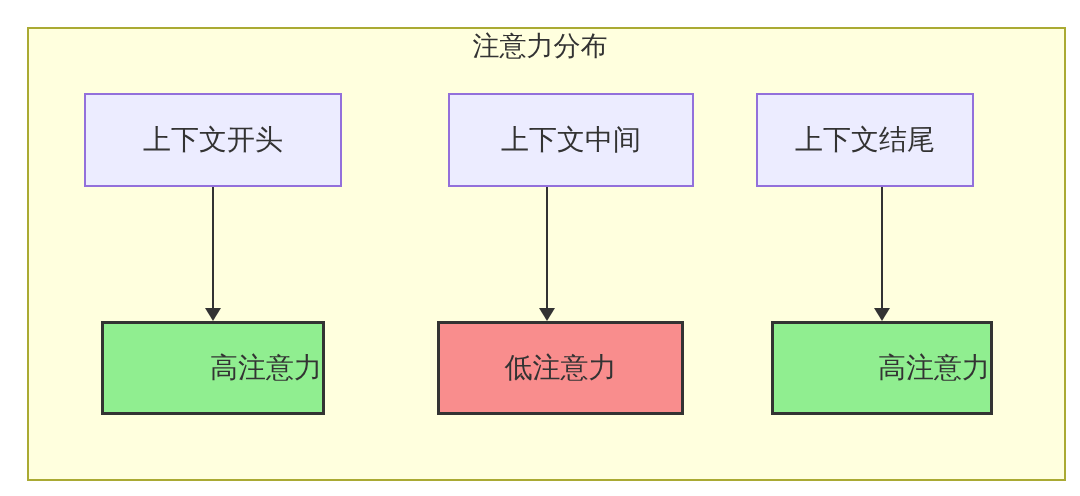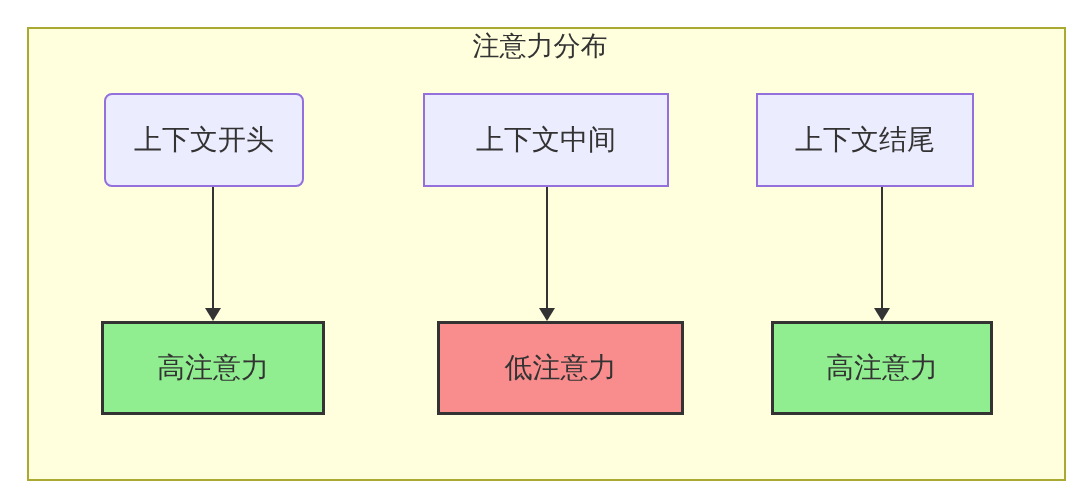--- a/index.html
+++ b/index.html
@@ -39,29 +39,29 @@
     font-size: 28px;
     line-height: 1;
     color: var(--text, #333333);
   }
 
   .node.ctx {
     top: 93px; height: 94px;
     background: var(--node-fill, #ececff);
     border: 2px solid var(--node-border, #9370db);
   }
-  .node.ctx.c1 { left: 104px;  width: 200px; border-radius: 8px; }
-  .node.ctx.c2 { left: 423px; width: 246px; text-align: right; }
+  .node.ctx.c1 { left: 84px;  width: 258px; }
+  .node.ctx.c2 { left: 448px; width: 246px; text-align: right; }
   .node.ctx.c3 { left: 756px; width: 218px; }
 
   .node.state {
     top: 321px; height: 94px;
     border: 3px solid var(--state-border, #333333);
   }
-  .node.state.high { background: var(--high-fill, #90ee90); }
+  .node.state.high { background: var(--high-fill, #90ee90); justify-content: flex-end; }
   .node.state.low  { background: var(--low-fill, #f98d8d); }
   .node.state.s1 { left: 101px; width: 224px; }
   .node.state.s2 { left: 437px; width: 247px; }
   .node.state.s3 { left: 771px; width: 222px; }
 
   .arrow {
     position: absolute;
     top: 187px;
     width: 16px; height: 134px;
   }

